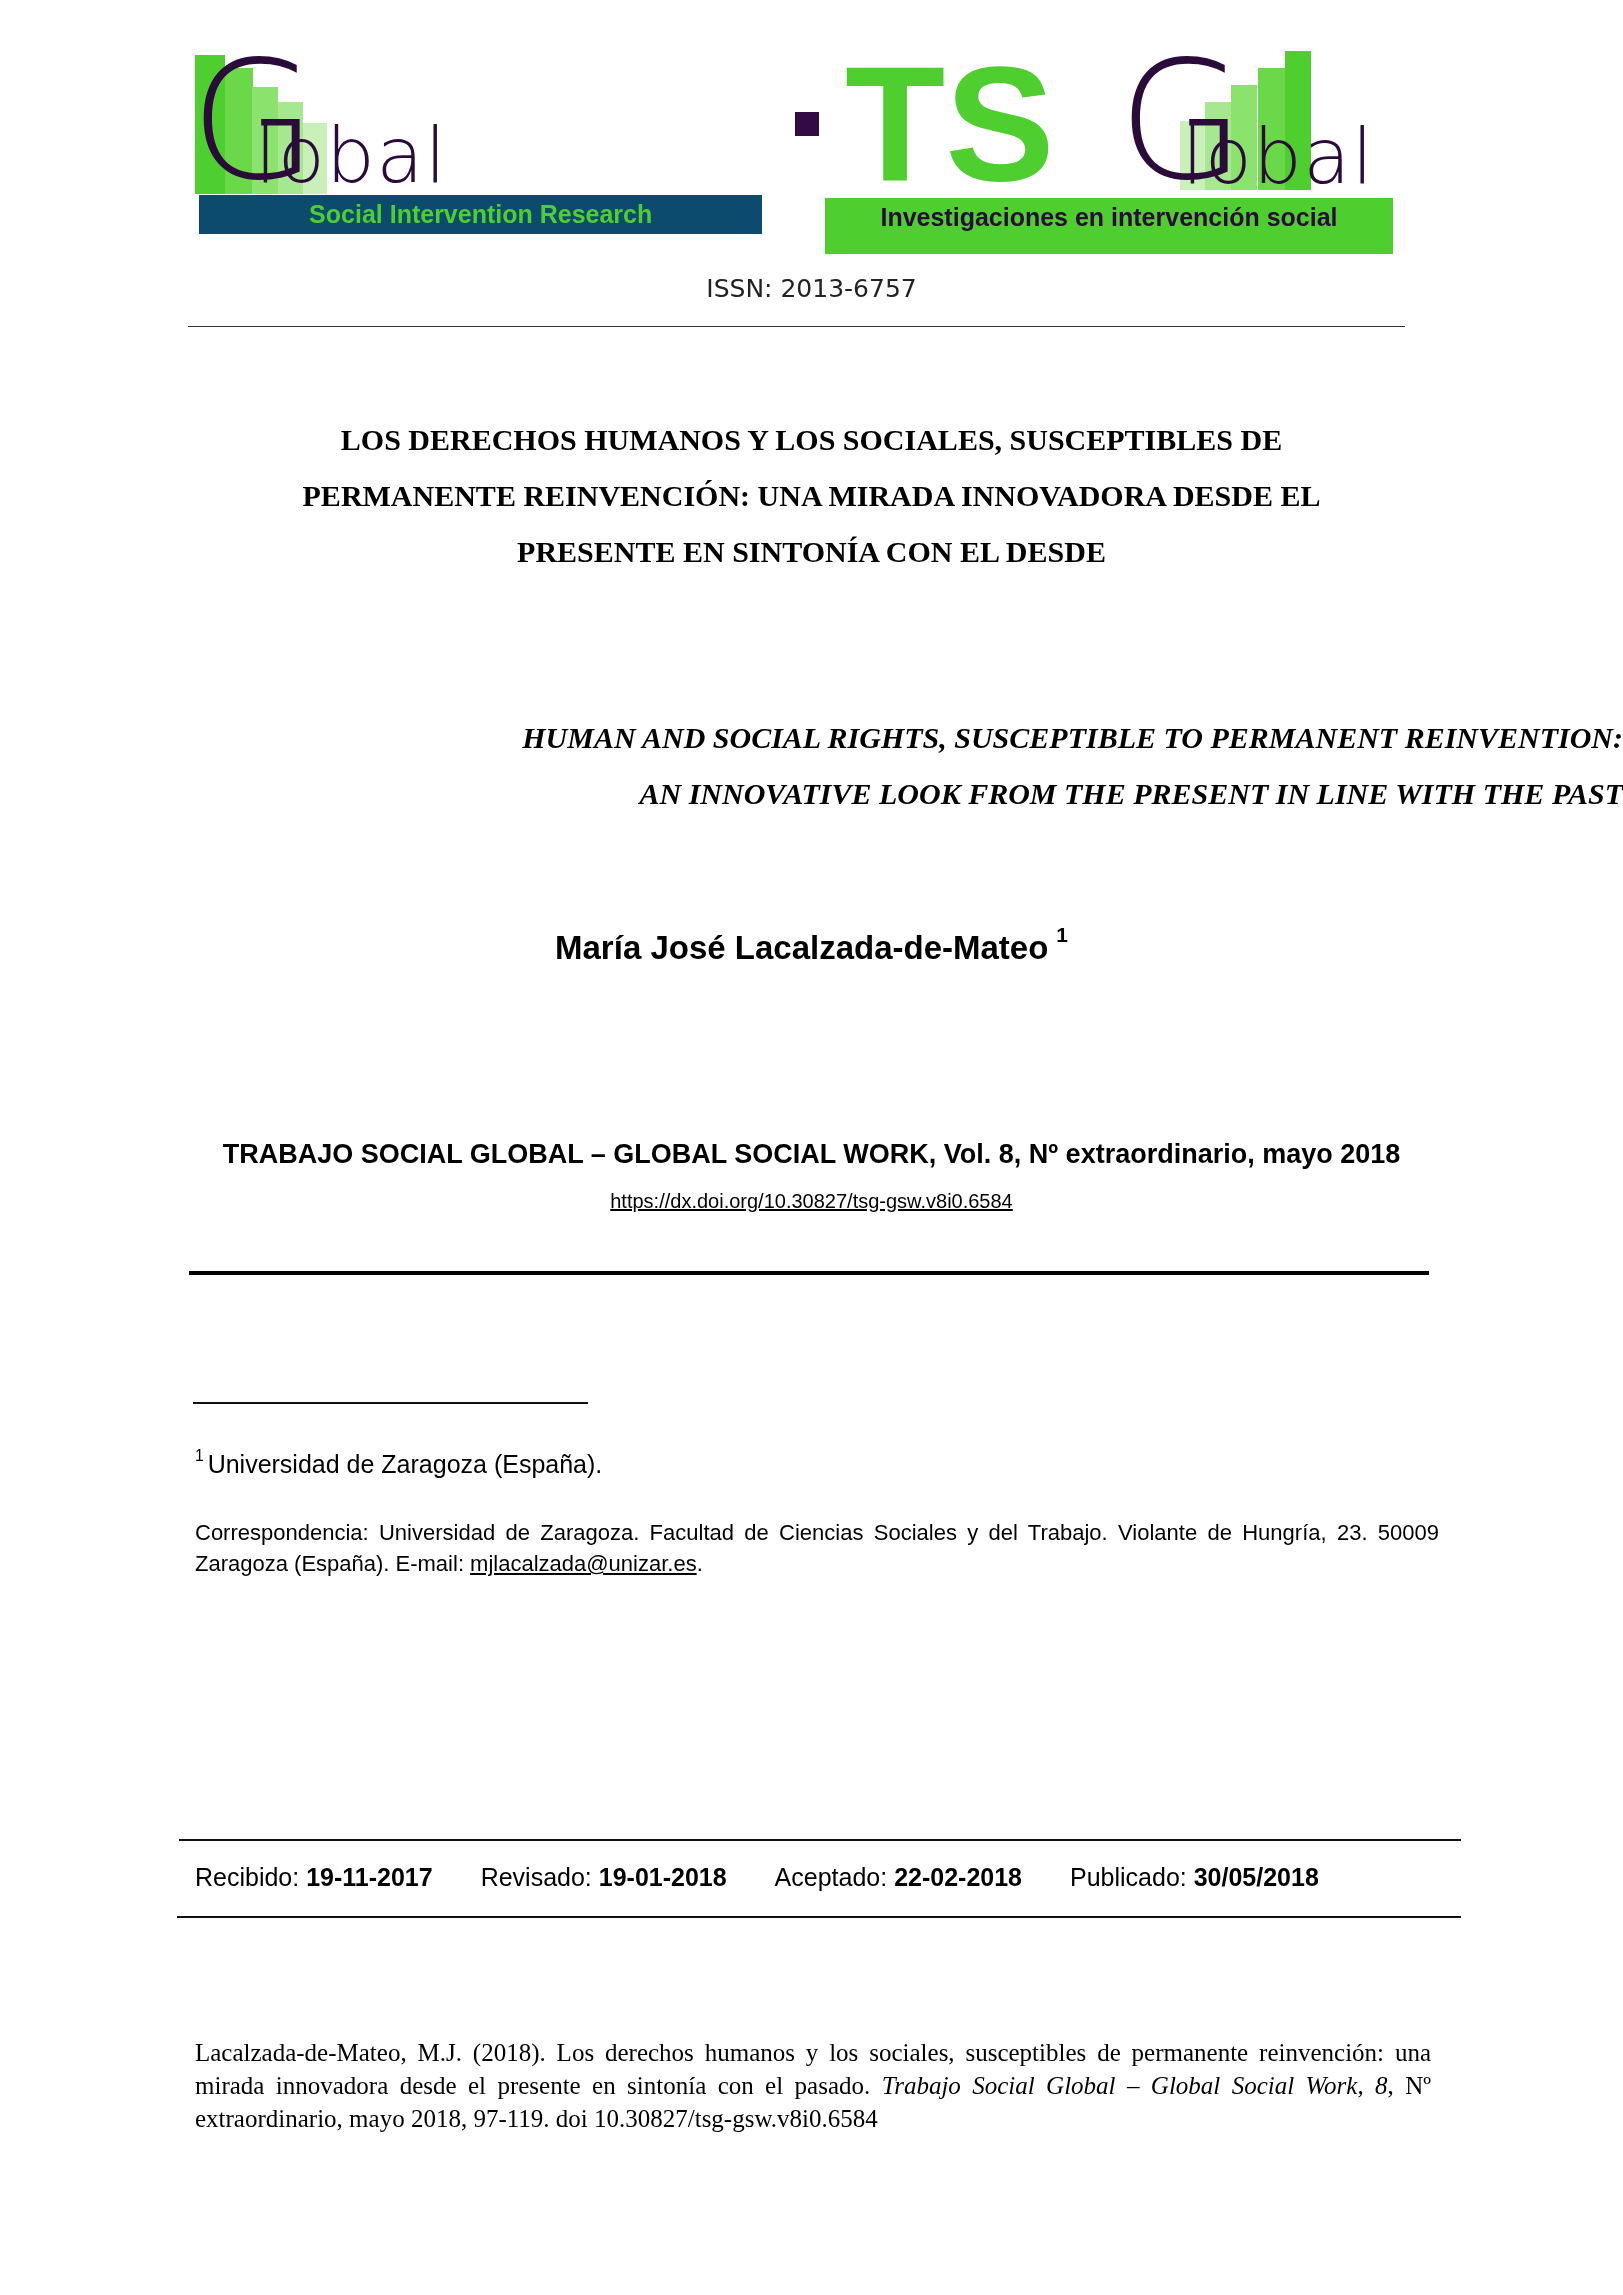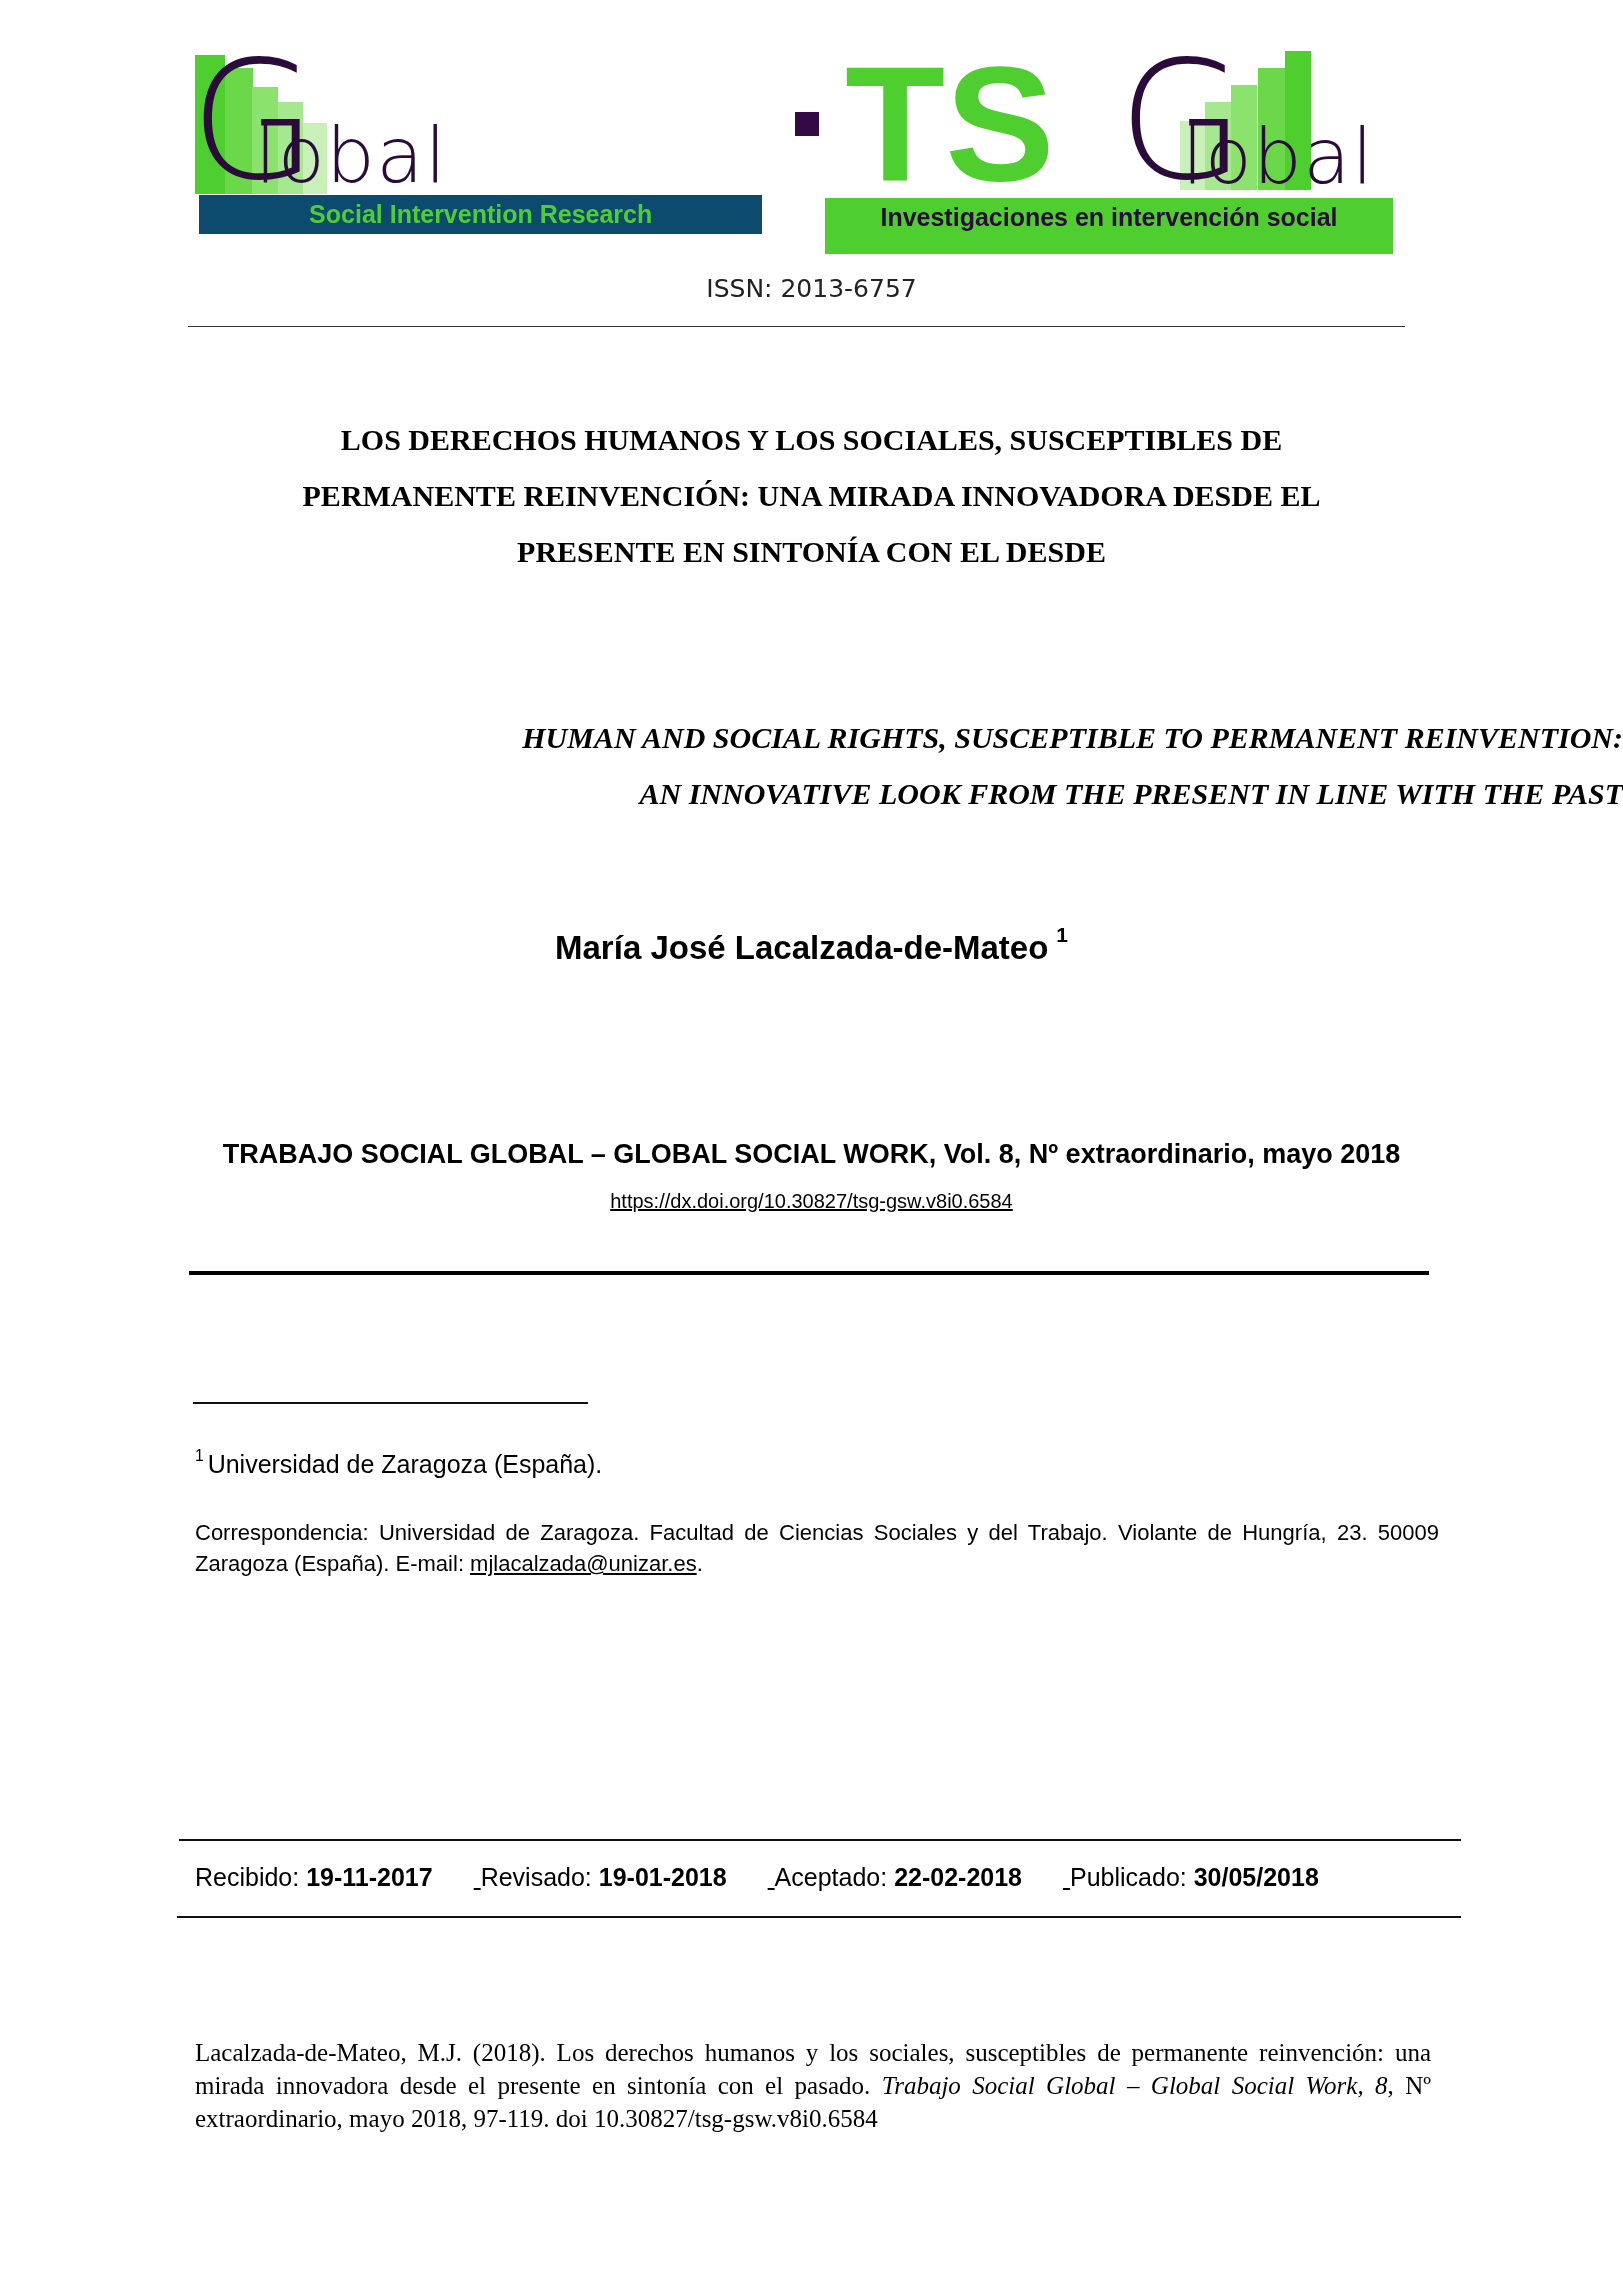--- a/index.html
+++ b/index.html
@@ -25,21 +25,21 @@
   .author sup { font-size: 21px; position: relative; top: -6.5px; vertical-align: top; margin-left: 7.9px; }
   .journal { top: 1139px; font-family: "Liberation Sans", sans-serif; font-weight: 700; font-size: 27px; }
   .doi { top: 1190px; font-family: "Liberation Sans", sans-serif; font-size: 20px; text-decoration: underline; color: #000; }
 
   .fn { font-family: "Liberation Sans", sans-serif; }
   .fn1 { left: 195px; top: 1450px; font-size: 25px; }
   .fn1 sup { font-size: 15.7px; vertical-align: top; position: relative; top: -2.6px; margin-right: 3.9px; }
   .corr { left: 195px; top: 1517px; width: 1244px; font-size: 22px; line-height: 31px; text-align: justify; }
   .corr a { color: #000; text-decoration: underline; }
 
-  .dates { left: 195px; top: 1863px; font-family: "Liberation Sans", sans-serif; font-size: 25px; white-space: nowrap; text-decoration: underline; }
+  .dates { left: 195px; top: 1863px; font-family: "Liberation Sans", sans-serif; font-size: 25px; white-space: nowrap; }
   .dates .item { display: inline-block; margin-right: 41px; }
   .dates b { font-weight: 700; }
 
   .citation { left: 195px; top: 2036px; width: 1236px; font-family: "Liberation Serif", serif; font-size: 25px; line-height: 33px; text-align: justify; }
   .citation i { font-style: italic; }
 </style>
 </head>
 <body>
 
 <div class="abs logo">

